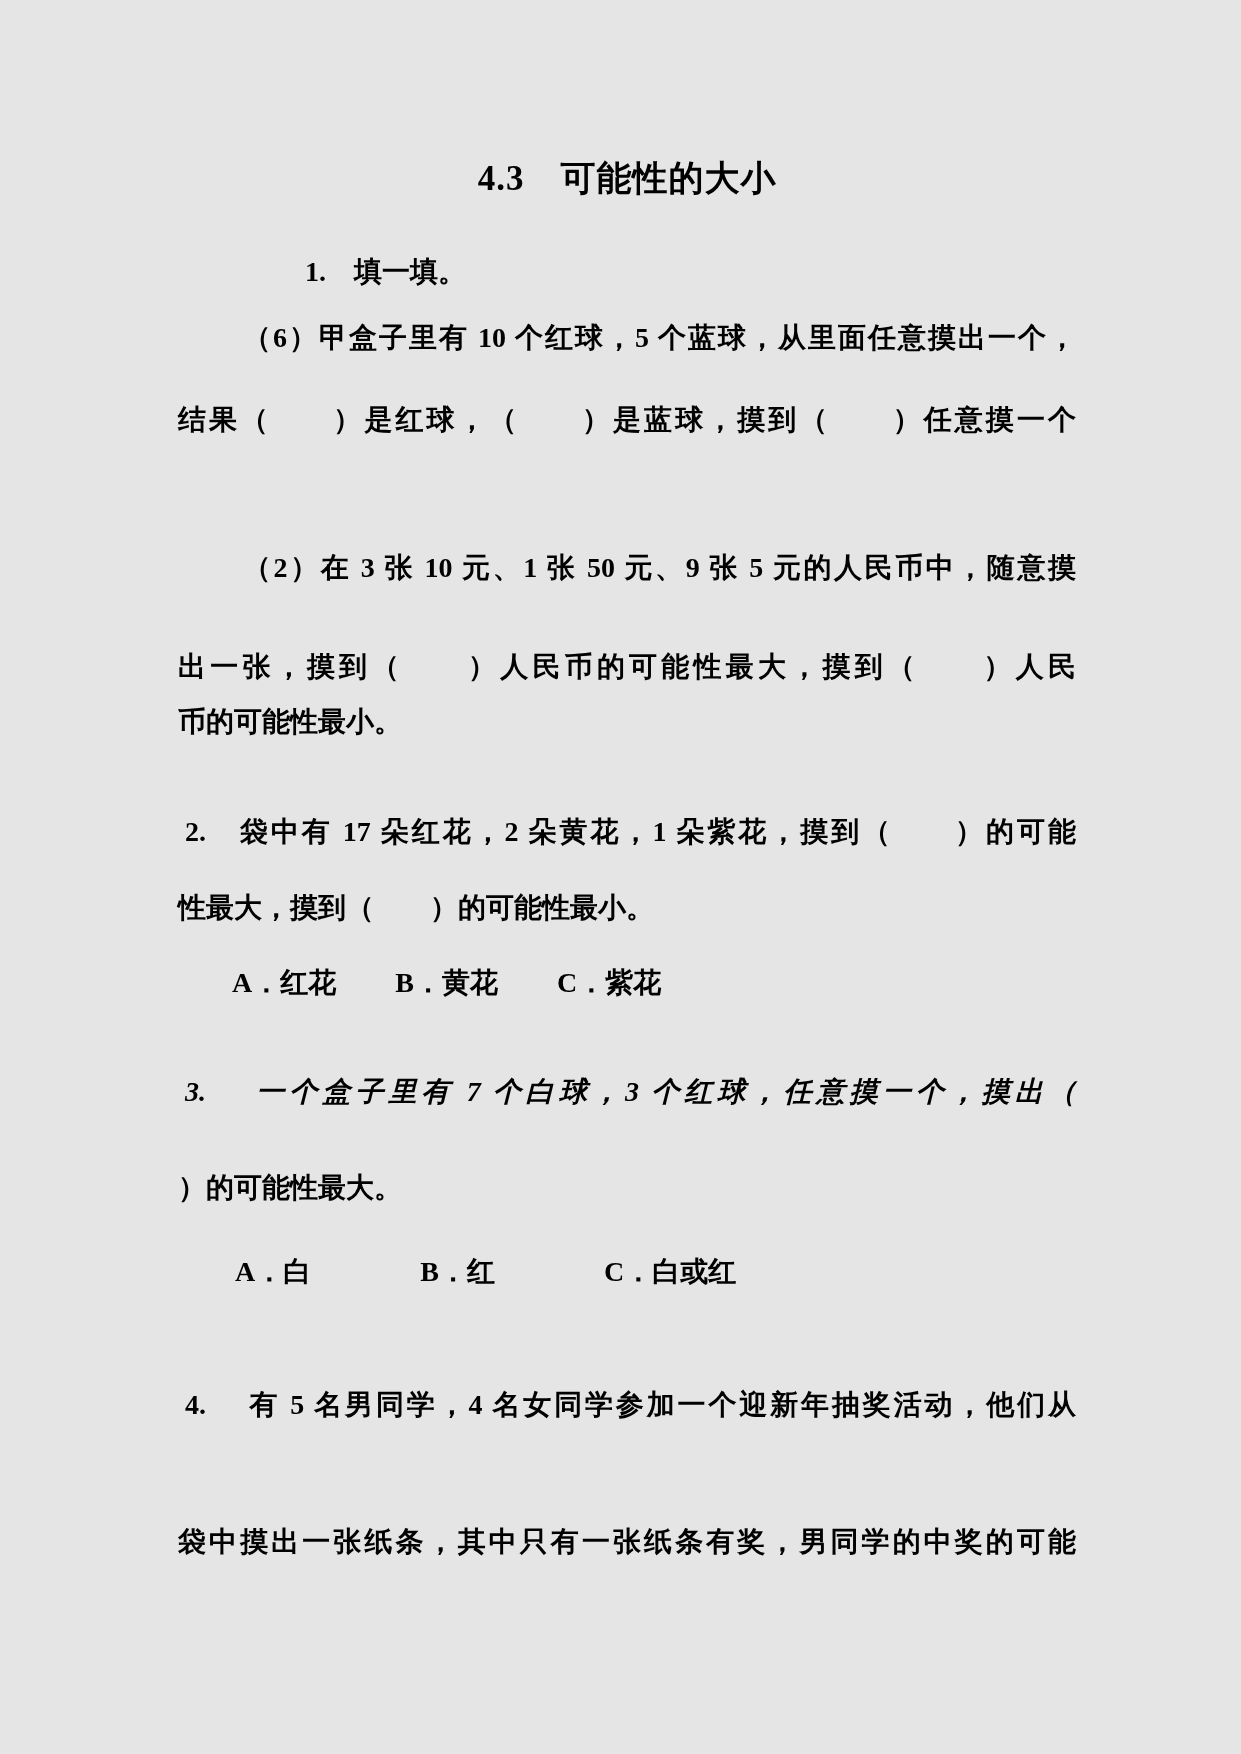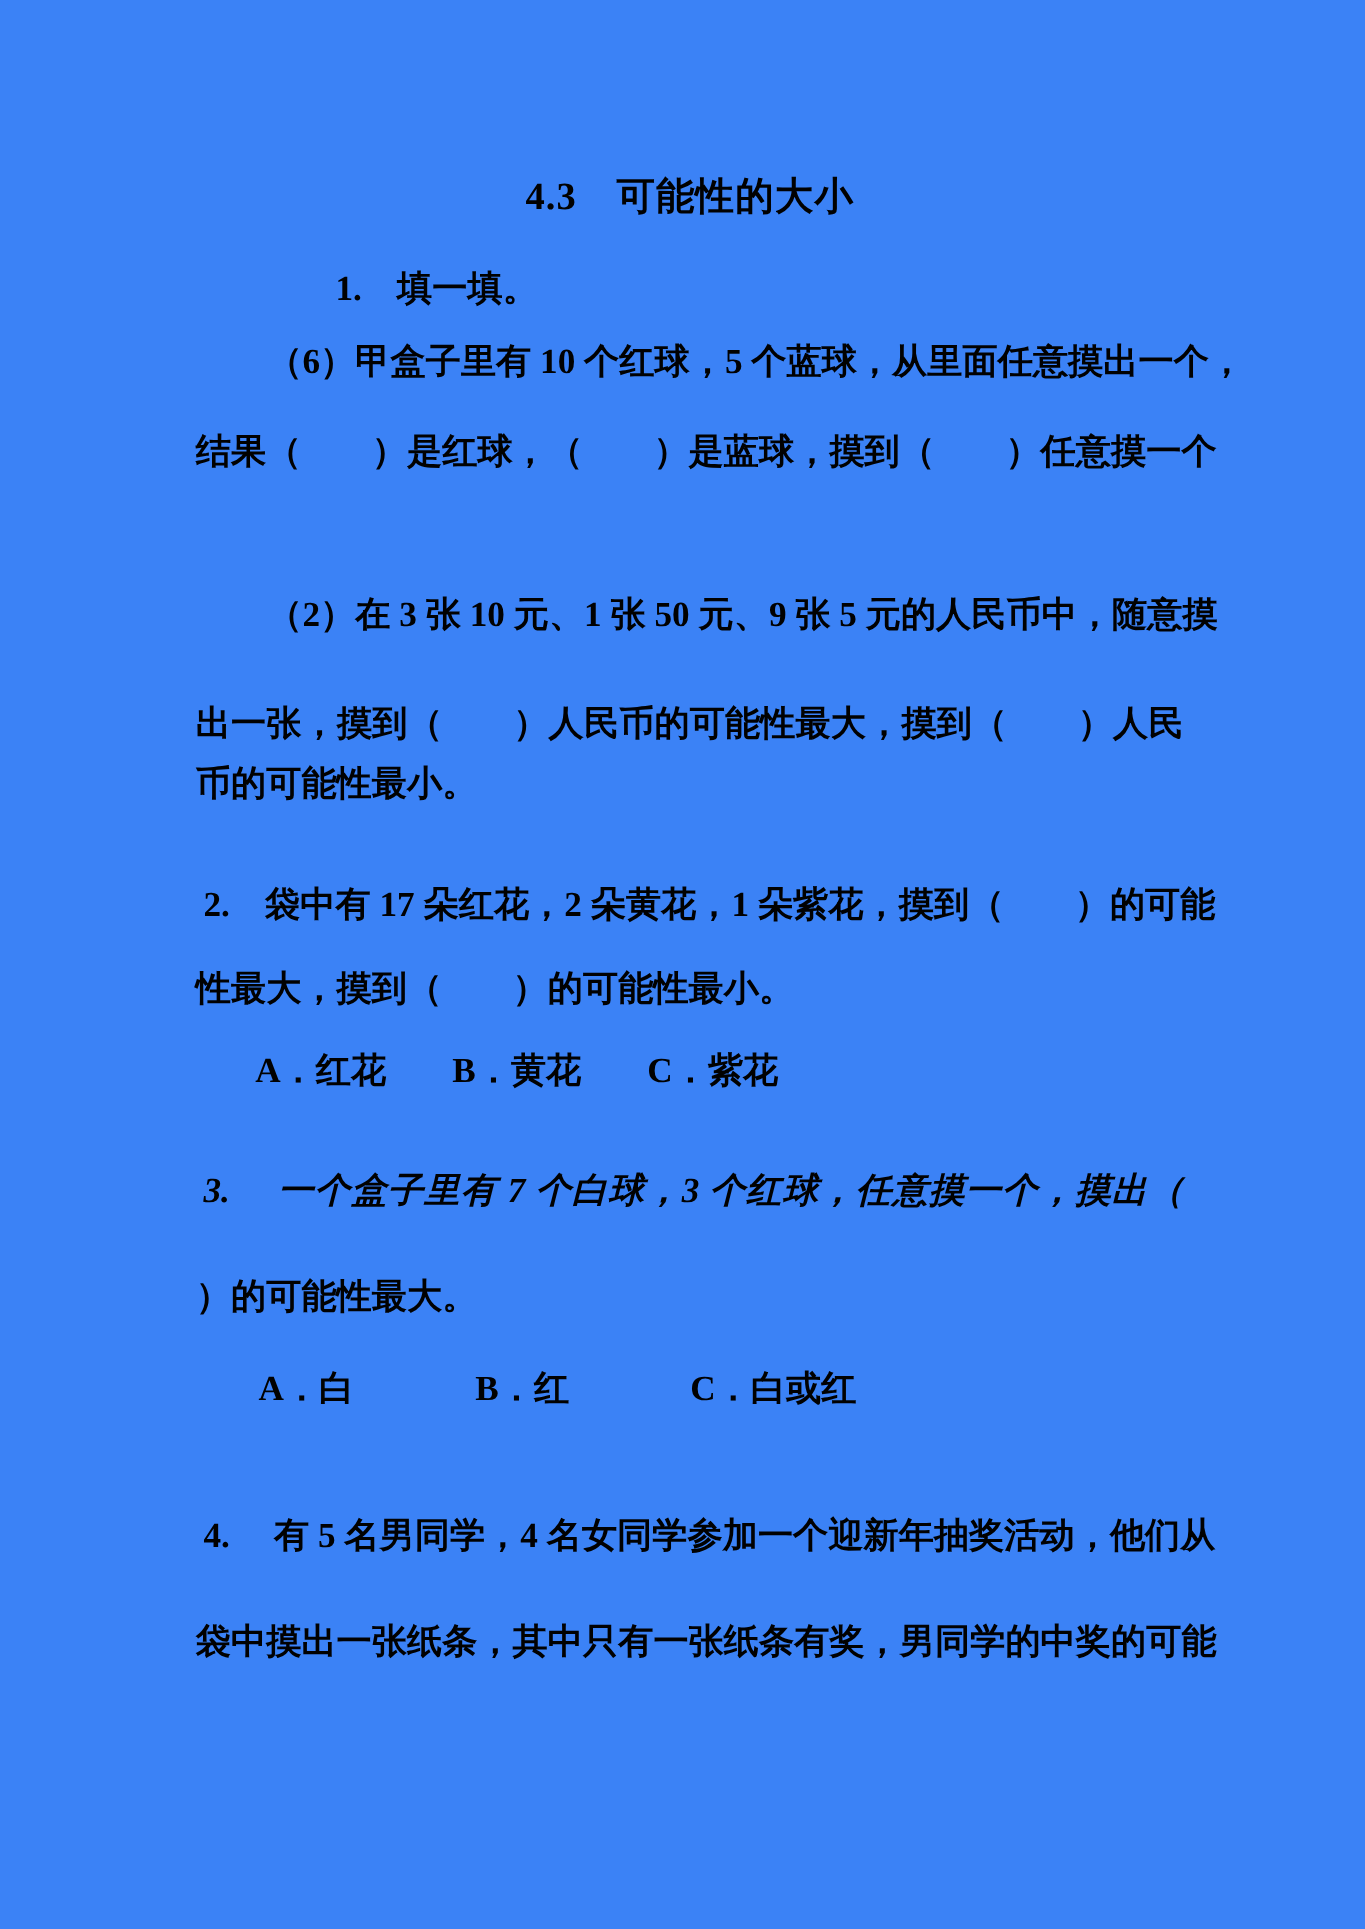--- a/index.html
+++ b/index.html
@@ -5,42 +5,43 @@
   html, body {
     margin: 0;
     padding: 0;
     background: #ffffff;
   }
   .page {
     position: relative;
     width: 1241px;
     height: 1754px;
     margin: 0 auto;
-    background: #3b82f6;
+    background: #e5e5e5;
     color: #010101;
     font-family: "Liberation Serif", "DejaVu Serif", serif;
     font-weight: 700;
     overflow: hidden;
   }
   .doc-title {
     position: absolute;
     top: 156px;
     left: 178px;
     width: 898px;
     font-size: 35px;
     line-height: 46px;
     text-align: center;
     white-space: nowrap;
     letter-spacing: 1px;
   }
   .line {
     position: absolute;
-    font-size: 32px;
+    font-size: 28px;
     line-height: 42px;
     white-space: nowrap;
+    margin-top: 10px;
   }
   .justify {
     text-align: justify;
     text-align-last: justify;
   }
   .options .opt-q2 { margin-right: 52px; }
   .options .opt-q3 { margin-right: 102px; }
   .options .opt:last-child { margin-right: 0; }
 
   
@@ -51,21 +52,21 @@
   #q1p2-l1     { top: 537px;  left: 243px; width: 833px; }
   #q1p2-l2     { top: 636px;  left: 178px; width: 898px; }
   #q1p2-l3     { top: 691px;  left: 178px; }
   #q2-l1       { top: 801px;  left: 185px; width: 891px; }
   #q2-l2       { top: 877px;  left: 178px; }
   #q2-options  { top: 952px;  left: 232px; }
   #q3-l1       { top: 1061px; left: 185px; width: 891px; font-style: italic; }
   #q3-l2       { top: 1157px; left: 178px; }
   #q3-options  { top: 1241px; left: 235px; }
   #q4-l1       { top: 1374px; left: 185px; width: 891px; }
-  #q4-l2       { top: 1471px; left: 178px; width: 898px; }
+  #q4-l2       { top: 1511px; left: 178px; width: 898px; }
 </style>
 </head>
 <body>
 
 <div class="page">
 
   <div class="doc-title">4.3　可能性的大小</div>
 
   <div class="line" id="q1-header">1.　填一填。</div>
 

